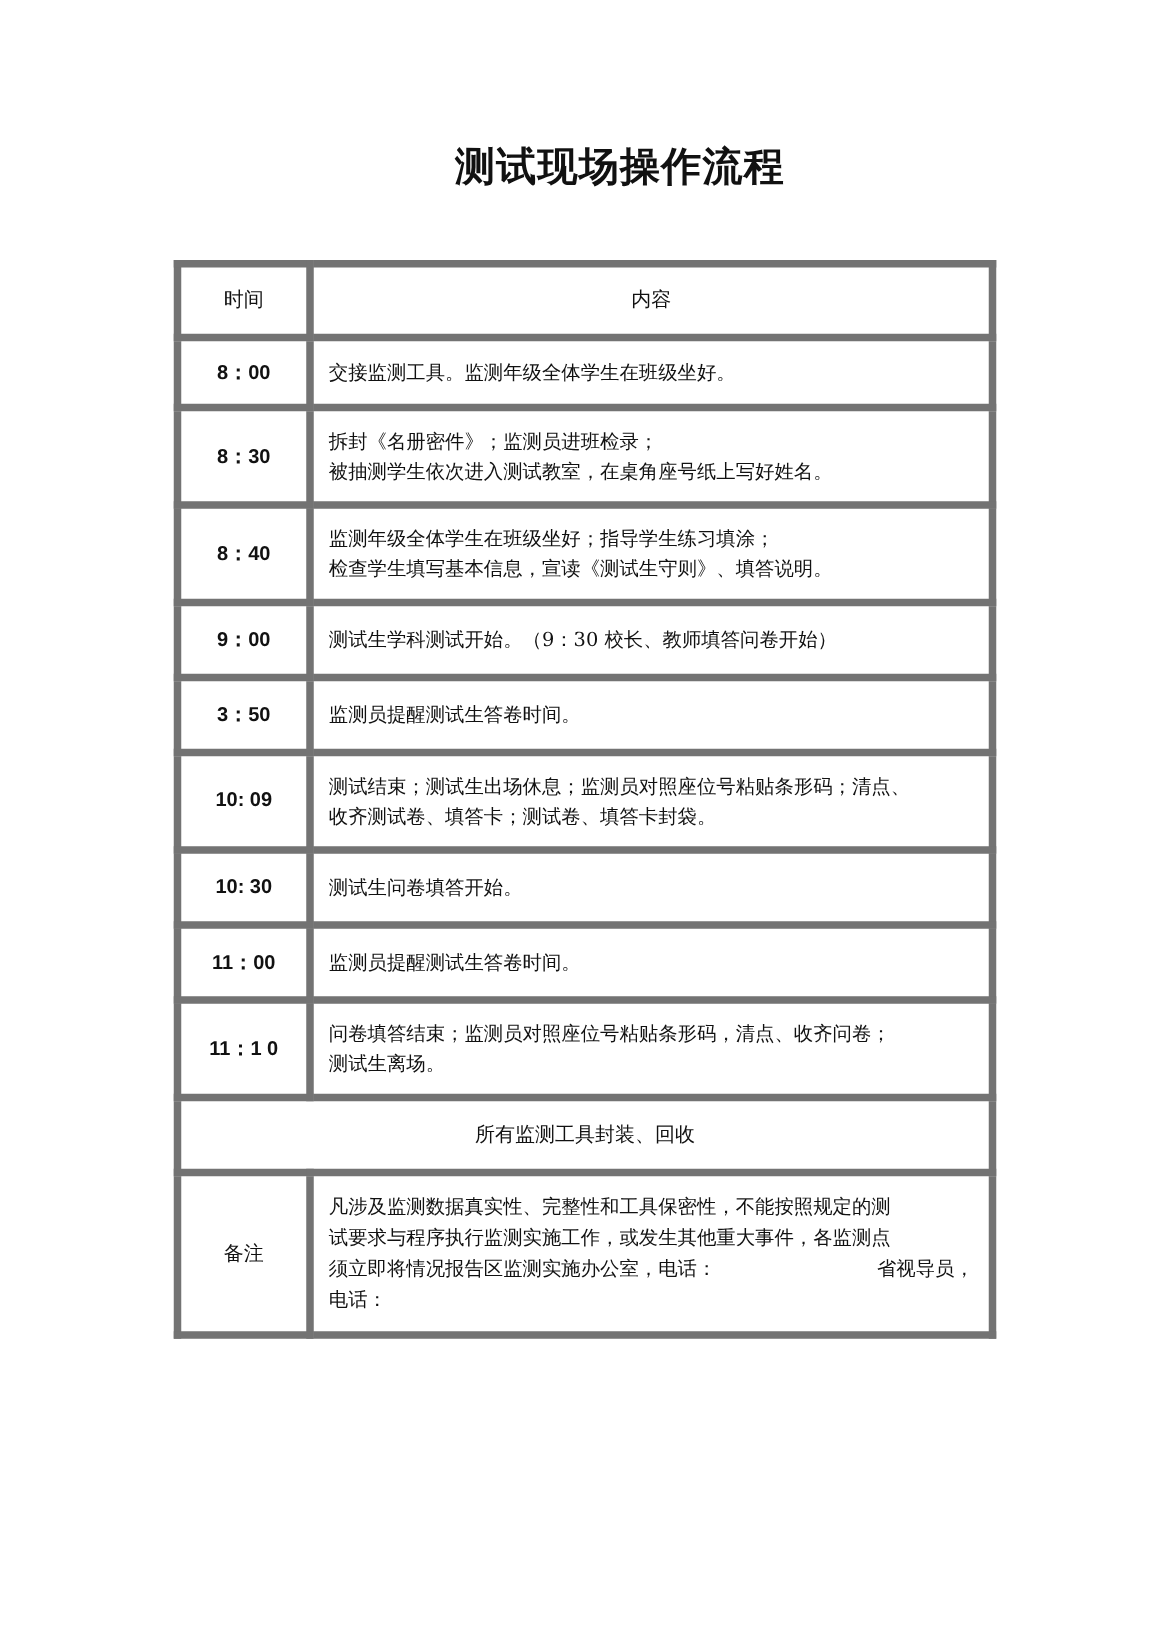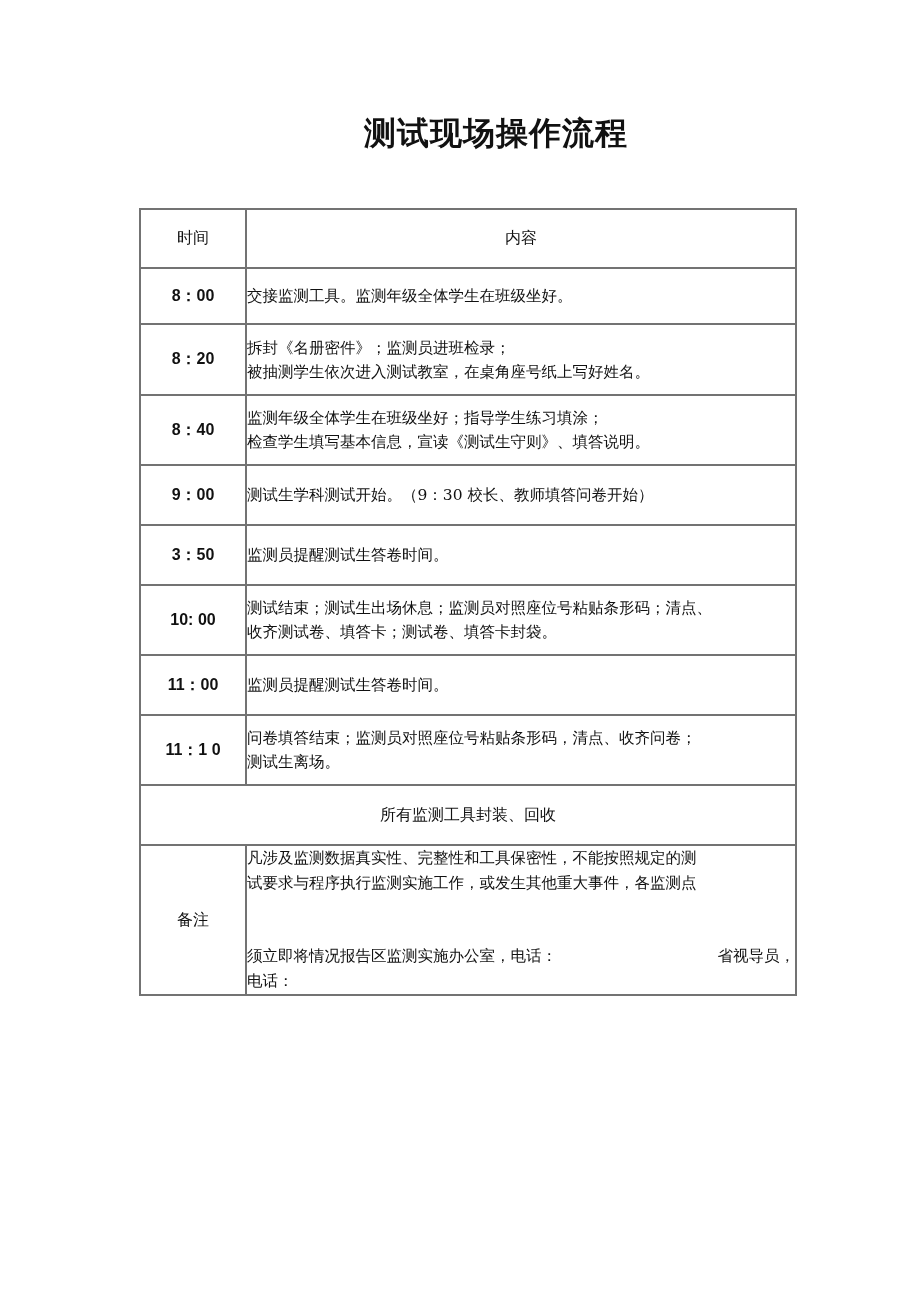--- a/index.html
+++ b/index.html
@@ -3,21 +3,21 @@
 <meta charset="utf-8">
 <style>
   html, body { margin: 0; padding: 0; background: #ffffff; }
   body { width: 920px; height: 1302px; position: relative; overflow: hidden;
          font-family: "DejaVu Serif", "Liberation Serif", serif; color: #111; }
   .title { position: absolute; top: 112px; left: 0; width: 920px; text-align: center;
            font-size: 32px; font-weight: bold; letter-spacing: 1px;
            font-family: "DejaVu Serif", "Liberation Serif", serif; margin-left: 36px; }
   table.flow { position: absolute; left: 139px; top: 208px; width: 658px;
                border-collapse: collapse; table-layout: fixed; }
-  table.flow td { border: 2px solid #737373; padding: 0; vertical-align: middle; }
+  table.flow td { border: 6px solid #737373; padding: 12px; vertical-align: middle; }
   table.flow tr { }
   .col-time { width: 106px; }
   td.time { text-align: center; font-family: "Liberation Sans", "DejaVu Sans", sans-serif;
             font-weight: bold; font-size: 16px; }
   td.hdr { text-align: center; font-size: 16px; font-family: "DejaVu Sans", sans-serif; }
   td.content { font-size: 15.5px; line-height: 24px; padding-left: 2px; padding-right: 2px;
                font-family: "DejaVu Serif", "Liberation Serif", serif; }
   td.content .line { display: block; white-space: nowrap; }
   td.merged { text-align: center; font-size: 16px; margin-left: 21px; }
   td.note-label { text-align: center; font-size: 16px; vertical-align: bottom; padding-bottom: 26px;
@@ -43,21 +43,21 @@
   </tr>
 
   <tr style="height:56px">
     <td class="time">8：00</td>
     <td class="content">
       <span class="line">交接监测工具。监测年级全体学生在班级坐好。</span>
     </td>
   </tr>
 
   <tr style="height:71px">
-    <td class="time">8：20</td>
+    <td class="time">8：30</td>
     <td class="content">
       <span class="line">拆封《名册密件》；监测员进班检录；</span>
       <span class="line">被抽测学生依次进入测试教室，在桌角座号纸上写好姓名。</span>
     </td>
   </tr>
 
   <tr style="height:70px">
     <td class="time">8：40</td>
     <td class="content">
       <span class="line">监测年级全体学生在班级坐好；指导学生练习填涂；</span>
@@ -73,28 +73,34 @@
   </tr>
 
   <tr style="height:60px">
     <td class="time">3：50</td>
     <td class="content">
       <span class="line">监测员提醒测试生答卷时间。</span>
     </td>
   </tr>
 
   <tr style="height:70px">
-    <td class="time">10: 00</td>
+    <td class="time">10: 09</td>
     <td class="content">
       <span class="line">测试结束；测试生出场休息；监测员对照座位号粘贴条形码；清点、</span>
       <span class="line">收齐测试卷、填答卡；测试卷、填答卡封袋。</span>
     </td>
   </tr>
 
 
+  <tr style="height:60px">
+    <td class="time">10: 30</td>
+    <td class="content">
+      <span class="line">测试生问卷填答开始。</span>
+    </td>
+  </tr>
 
   <tr style="height:60px">
     <td class="time">11：00</td>
     <td class="content">
       <span class="line">监测员提醒测试生答卷时间。</span>
     </td>
   </tr>
 
   <tr style="height:70px">
     <td class="time">11：1 0</td>
@@ -106,21 +112,21 @@
 
   <tr style="height:60px">
     <td class="merged" colspan="2">所有监测工具封装、回收</td>
   </tr>
 
   <tr style="height:122px">
     <td class="note-label">备注</td>
     <td class="note-text">
       <span class="line">凡涉及监测数据真实性、完整性和工具保密性，不能按照规定的测</span>
       <span class="line">试要求与程序执行监测实施工作，或发生其他重大事件，各监测点</span>
-      <span class="line" style="display:flex; justify-content:space-between;margin-top:48px;">
+      <span class="line" style="display:flex; justify-content:space-between;">
         <span>须立即将情况报告区监测实施办公室，电话：</span>
         <span>省视导员，</span>
       </span>
       <span class="line">电话：</span>
     </td>
   </tr>
 </tbody>
   </table>
 
 </body></html>

